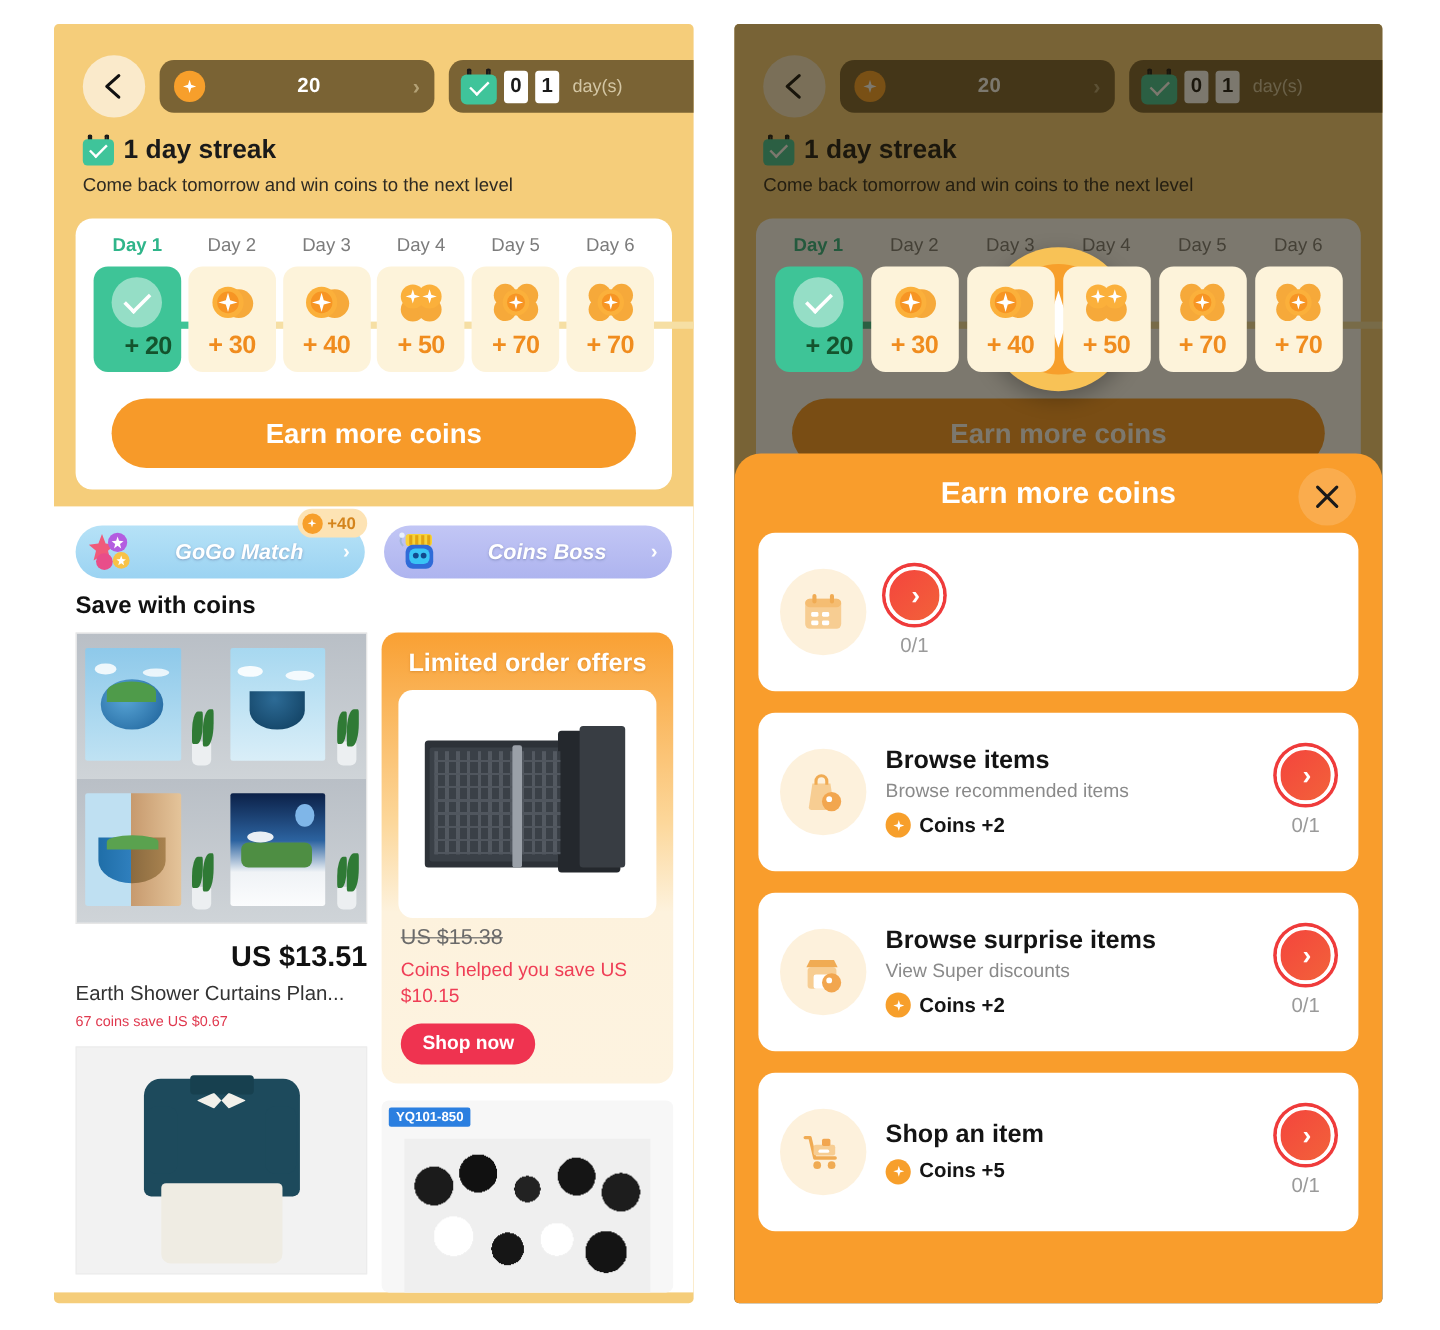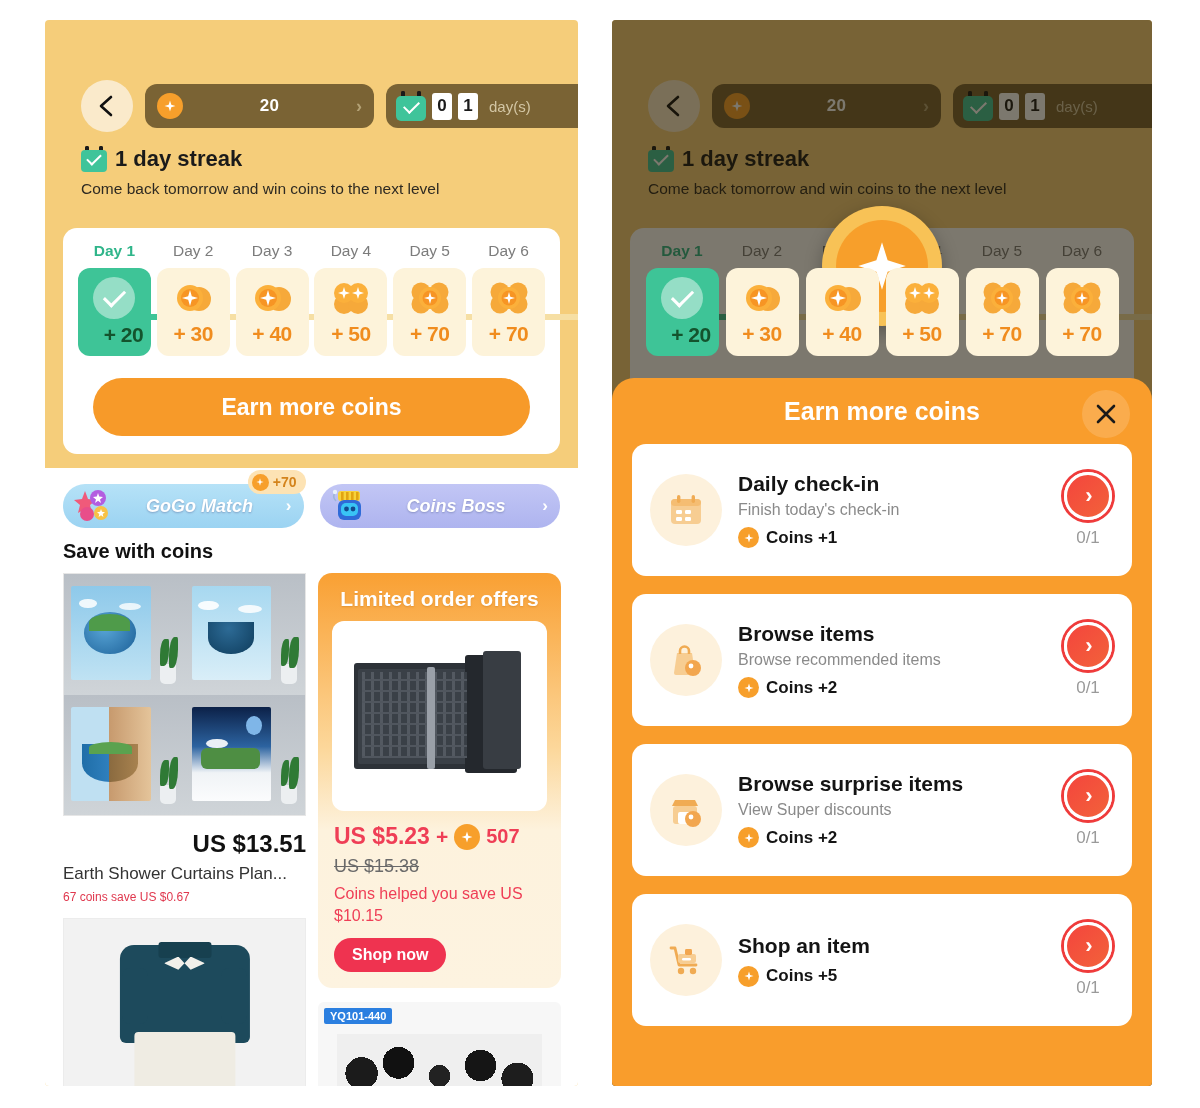--- a/index.html
+++ b/index.html
@@ -5,21 +5,21 @@
   html,body{margin:0;padding:0;background:#ffffff;}
   body{width:1200px;height:1108px;font-family:"Liberation Sans",sans-serif;overflow:hidden;}
   .stage{position:relative;width:1200px;height:1108px;background:#fff;}
 
   
   .panel{position:absolute;overflow:hidden;}
   .panel-left{left:45px;top:20px;width:533px;height:1066px;background:#f5cd7a;border-radius:4px;}
   .panel-right{left:612px;top:20px;width:540px;height:1066px;background:#6b5a33;border-radius:4px;}
 
   
-  .hdr{position:relative;padding:16px;margin-top:22px;}
+  .hdr{position:relative;padding:4px;}
   .hdr-row{display:flex;align-items:center;gap:12px;padding:22px 20px 0 20px;}
   .back-btn{width:52px;height:52px;border-radius:50%;background:#faeacb;display:flex;align-items:center;justify-content:center;flex:0 0 auto;}
   .back-btn svg{display:block;}
   .pill{height:44px;border-radius:12px;background:#7a6334;display:flex;align-items:center;flex:0 0 auto;}
   .pill-coins{width:205px;padding:0 12px;justify-content:space-between;}
   .coin-ico{width:26px;height:26px;border-radius:50%;background:#f79f2b;display:flex;align-items:center;justify-content:center;flex:0 0 auto;}
   .coin-ico .spark{width:12px;height:12px;}
   .pill-coins .val{flex:1;text-align:center;color:#fff;font-weight:bold;font-size:17px;letter-spacing:.3px;}
   .chev-r{color:#b3a175;font-size:18px;font-weight:bold;line-height:1;}
   .pill-days{width:205px;padding:0 10px;gap:6px;}
@@ -296,21 +296,21 @@
             </svg>
           </span>
           <span class="game-name">GoGo Match</span>
           <span class="chev">›</span>
           <span class="game-badge">
             <span class="coin-ico">
               <svg class="spark" viewBox="0 0 24 24">
                   <path d="M12 1 L14.6 9.4 L23 12 L14.6 14.6 L12 23 L9.4 14.6 L1 12 L9.4 9.4 Z" fill="#fff"></path>
                 </svg>
             </span>
-            <span class="txt">+70</span>
+            <span class="txt">+40</span>
           </span>
         </div>
         <div class="game g2">
           <span class="gicon">
             <svg viewBox="0 0 40 38" width="40" height="38">
               <rect x="8" y="4" width="22" height="10" rx="3" fill="#f7d23a"></rect>
               <rect x="11" y="5" width="2.6" height="8" fill="#e2a412"></rect>
               <rect x="16" y="5" width="2.6" height="8" fill="#e2a412"></rect>
               <rect x="21" y="5" width="2.6" height="8" fill="#e2a412"></rect>
               <rect x="26" y="5" width="2.6" height="8" fill="#e2a412"></rect>
@@ -393,37 +393,27 @@
             <div class="offer-title">Limited order offers</div>
             <div class="offer-img">
               <div style="position:absolute;left:10%;top:22%;width:58%;height:56%;background:#2d3238;border-radius:3px;"></div>
               <div style="position:absolute;left:12%;top:25%;width:53%;height:50%;background:#3a4047;border-radius:2px;"></div>
               <div style="position:absolute;left:62%;top:18%;width:24%;height:62%;background:#24282d;border-radius:3px;"></div>
               <div style="position:absolute;left:70%;top:16%;width:18%;height:62%;background:#383d43;border-radius:3px;"></div>
               <div style="position:absolute;left:14%;top:27%;width:49%;height:45%;background:repeating-linear-gradient(90deg,#565c64 0 3px,#3a4047 3px 9px);opacity:.9;"></div>
               <div style="position:absolute;left:14%;top:27%;width:49%;height:45%;background:repeating-linear-gradient(0deg,#50565e 0 2px,transparent 2px 11px);"></div>
               <div style="position:absolute;left:44%;top:24%;width:4%;height:54%;background:#9aa0a8;border-radius:2px;"></div>
             </div>
-            <div class="offer-price">
-              <span class="p">US $5.23</span>
-              <span class="plus">+</span>
-              <span class="coin-ico">
-                <svg class="spark" viewBox="0 0 24 24">
-                    <path d="M12 1 L14.6 9.4 L23 12 L14.6 14.6 L12 23 L9.4 14.6 L1 12 L9.4 9.4 Z" fill="#fff"></path>
-                  </svg>
-              </span>
-              <span class="cnum">507</span>
-            </div>
             <div class="offer-orig">US $15.38</div>
             <div class="offer-help">Coins helped you save US $10.15</div>
             <div class="shop-now">Shop now</div>
           </div>
 
           <div class="sticker-card">
-            <div class="sku-tag">YQ101-440</div>
+            <div class="sku-tag">YQ101-850</div>
             <div style="position:absolute;left:8%;top:20%;width:84%;height:82%;background:
                  radial-gradient(circle at 12% 30%,#1b1b1b 0 8%,transparent 8%),
                  radial-gradient(circle at 30% 22%,#111 0 9%,transparent 9%),
                  radial-gradient(circle at 50% 32%,#222 0 8%,transparent 8%),
                  radial-gradient(circle at 70% 24%,#151515 0 9%,transparent 9%),
                  radial-gradient(circle at 88% 34%,#1d1d1d 0 8%,transparent 8%),
                  radial-gradient(circle at 20% 62%,#fff 0 9%,transparent 9%),
                  radial-gradient(circle at 42% 70%,#161616 0 9%,transparent 9%),
                  radial-gradient(circle at 62% 64%,#fff 0 9%,transparent 9%),
                  radial-gradient(circle at 82% 72%,#141414 0 9%,transparent 9%),
@@ -607,32 +597,20 @@
               <rect x="5" y="9" width="30" height="25" rx="4" fill="#f7cd92"></rect>
               <rect x="5" y="9" width="30" height="7" rx="4" fill="#f5bd72"></rect>
               <rect x="11" y="5" width="3.4" height="8" rx="1.7" fill="#f0ab53"></rect>
               <rect x="25.6" y="5" width="3.4" height="8" rx="1.7" fill="#f0ab53"></rect>
               <rect x="10" y="20" width="6" height="4" rx="1.2" fill="#fff"></rect>
               <rect x="19" y="20" width="6" height="4" rx="1.2" fill="#fff"></rect>
               <rect x="10" y="27" width="6" height="4" rx="1.2" fill="#fff"></rect>
               <rect x="19" y="27" width="6" height="4" rx="1.2" fill="#fff"></rect>
             </svg>
           </span>
-          <span class="task-body">
-            <span class="task-title" style="display:block">Daily check-in</span>
-            <span class="task-desc" style="display:block">Finish today's check-in</span>
-            <span class="task-reward">
-              <span class="coin-ico">
-                <svg class="spark" viewBox="0 0 24 24">
-                    <path d="M12 1 L14.6 9.4 L23 12 L14.6 14.6 L12 23 L9.4 14.6 L1 12 L9.4 9.4 Z" fill="#fff"></path>
-                  </svg>
-              </span>
-              <span class="rtxt">Coins +1</span>
-            </span>
-          </span>
           <span class="task-right">
             <span class="go-btn">
                 <span class="gc">›</span>
               </span>
             <span class="task-prog">0/1</span>
           </span>
         </div>
 
         <div class="task">
           <span class="task-ico">

